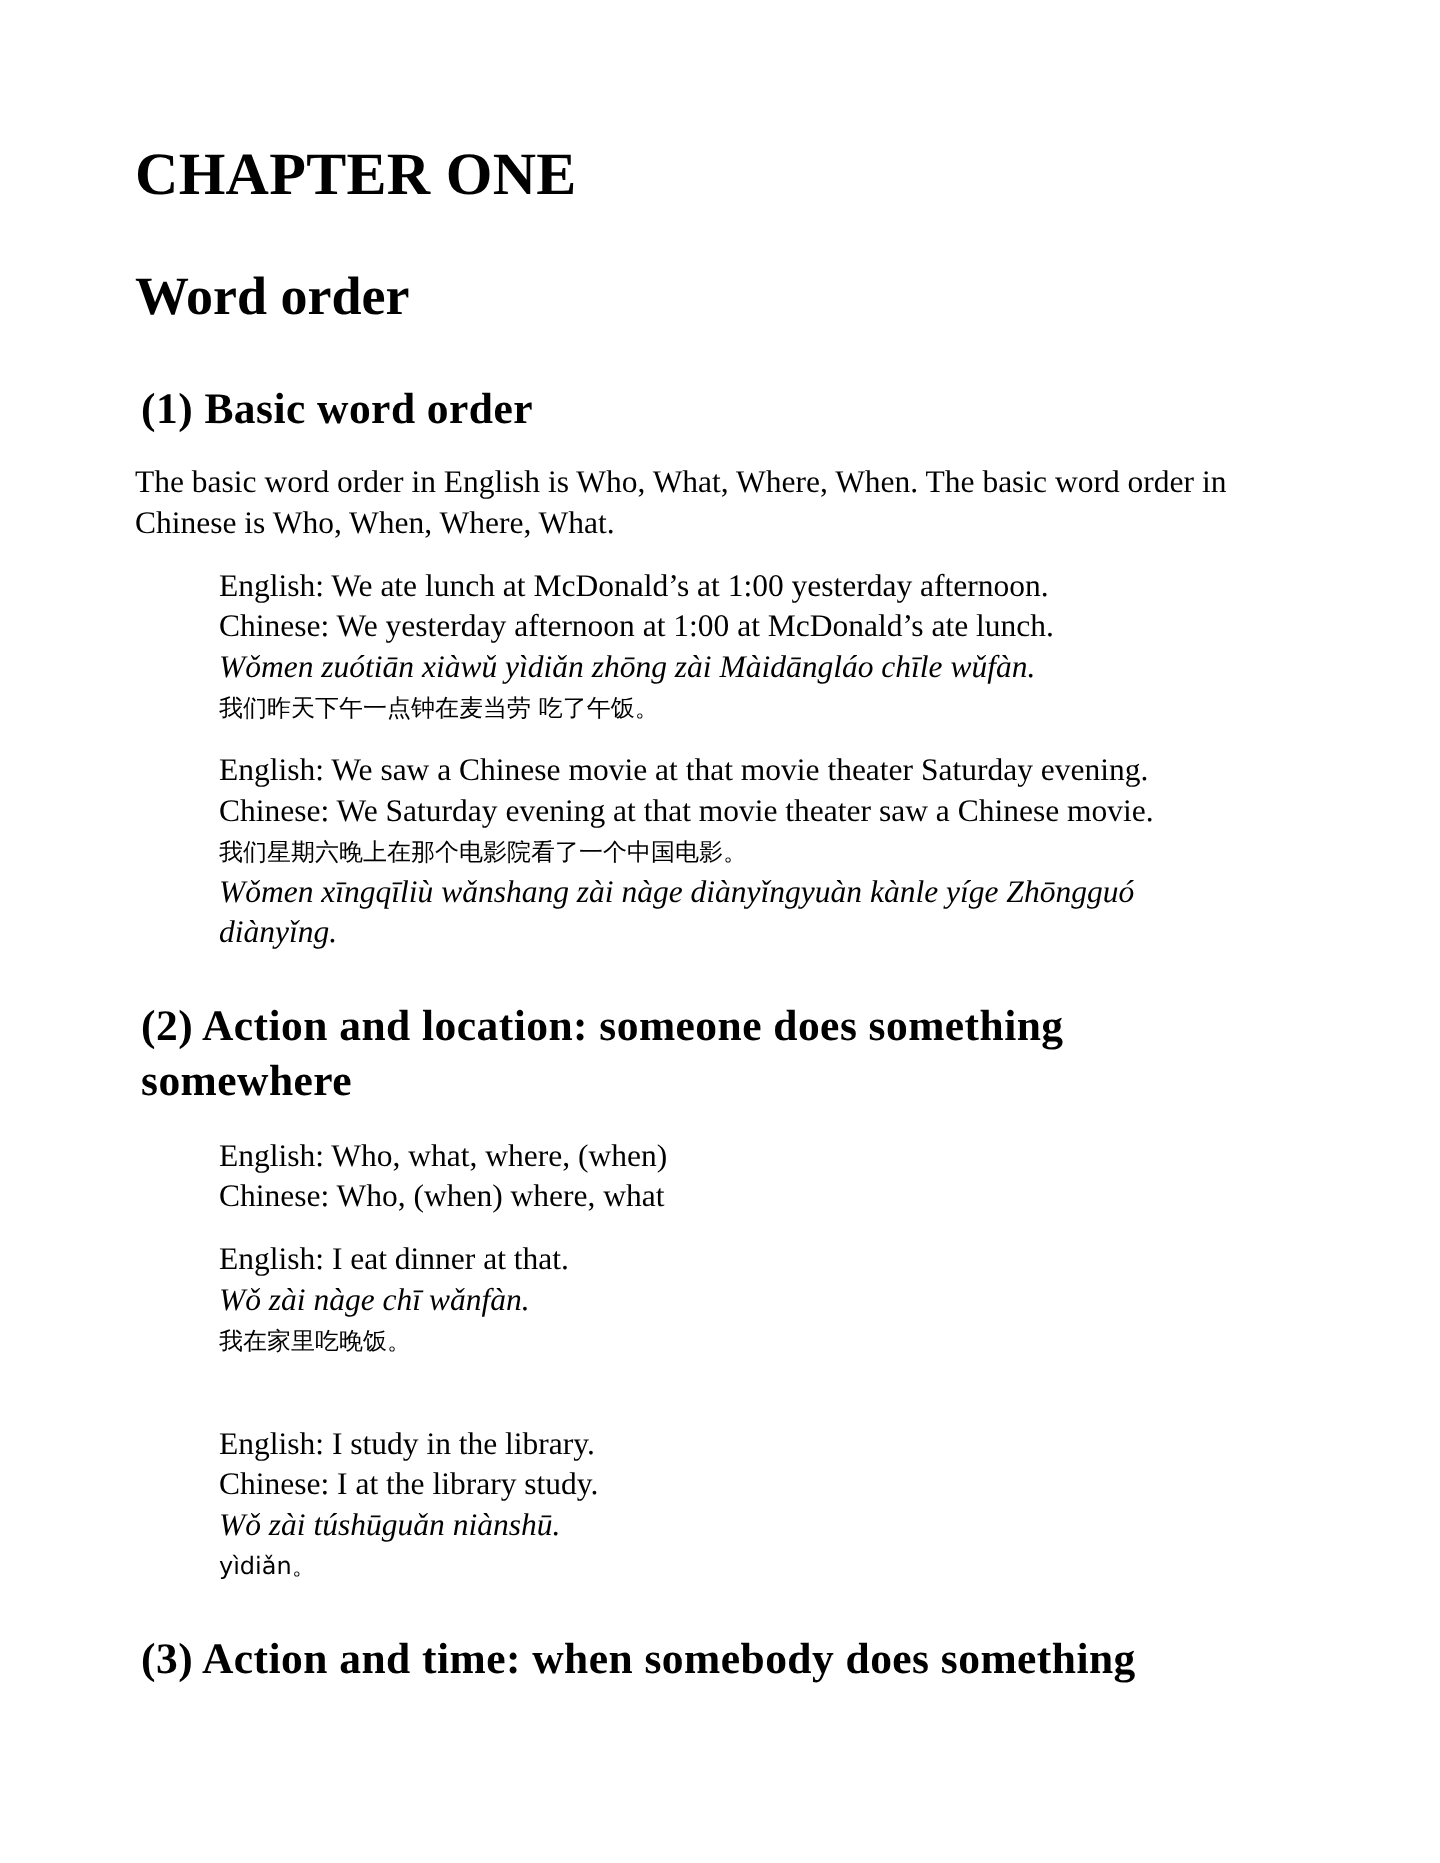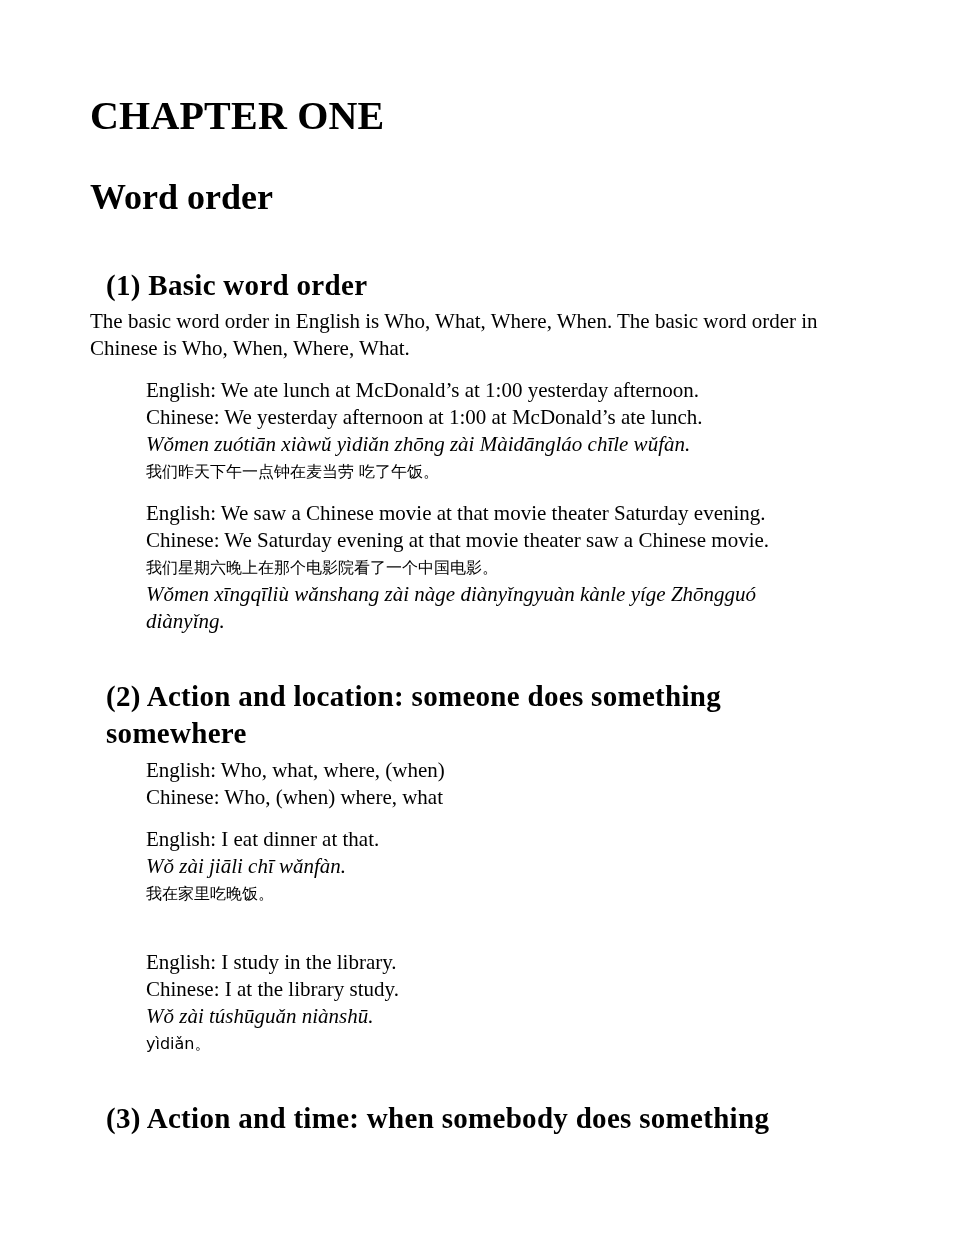--- a/index.html
+++ b/index.html
@@ -10,21 +10,21 @@
   .page { position: absolute; left: 90px; top: 0; width: 780px; }
   h1.chapter {
     position: absolute; left: 0; top: 90px; margin: 0;
     font-size: 40px; font-weight: bold; line-height: 52px; letter-spacing: 0.2px;
   }
   h2.section {
     position: absolute; left: 0; top: 175px; margin: 0;
     font-size: 36px; font-weight: bold; line-height: 44px;
   }
   h3.sub {
-    position: absolute; left: 0; margin: 16px;
+    position: absolute; left: 0; margin: 4px;
     font-size: 29px; font-weight: bold; line-height: 37px; letter-spacing: 0.3px;
   }
   .para {
     position: absolute; left: 0; width: 740px; margin: 0;
     font-size: 21px; line-height: 27px;
   }
   .example {
     position: absolute; left: 56px; width: 700px;
     font-size: 21px; line-height: 27px;
   }
@@ -61,21 +61,21 @@
 
   <h3 class="sub" style="top:662px; width:720px; white-space:normal;">(2) Action and location: someone does something somewhere</h3>
 
   <div class="example" style="top:757px;">
     <span class="line">English: Who, what, where, (when)</span>
     <span class="line">Chinese: Who, (when) where, what</span>
   </div>
 
   <div class="example" style="top:826px;">
     <span class="line">English: I eat dinner at that.</span>
-    <span class="line pinyin">Wǒ zài jiāli chī wǎnfàn.</span>
+    <span class="line pinyin">Wǒ zài nàge chī wǎnfàn.</span>
     <span class="line hanzi">我在家里吃晚饭。</span>
   </div>
 
   <div class="example" style="top:949px;">
     <span class="line">English: I study in the library.</span>
     <span class="line">Chinese: I at the library study.</span>
     <span class="line pinyin">Wǒ zài túshūguǎn niànshū.</span>
     <span class="line hanzi">yìdiǎn。</span>
   </div>
 

